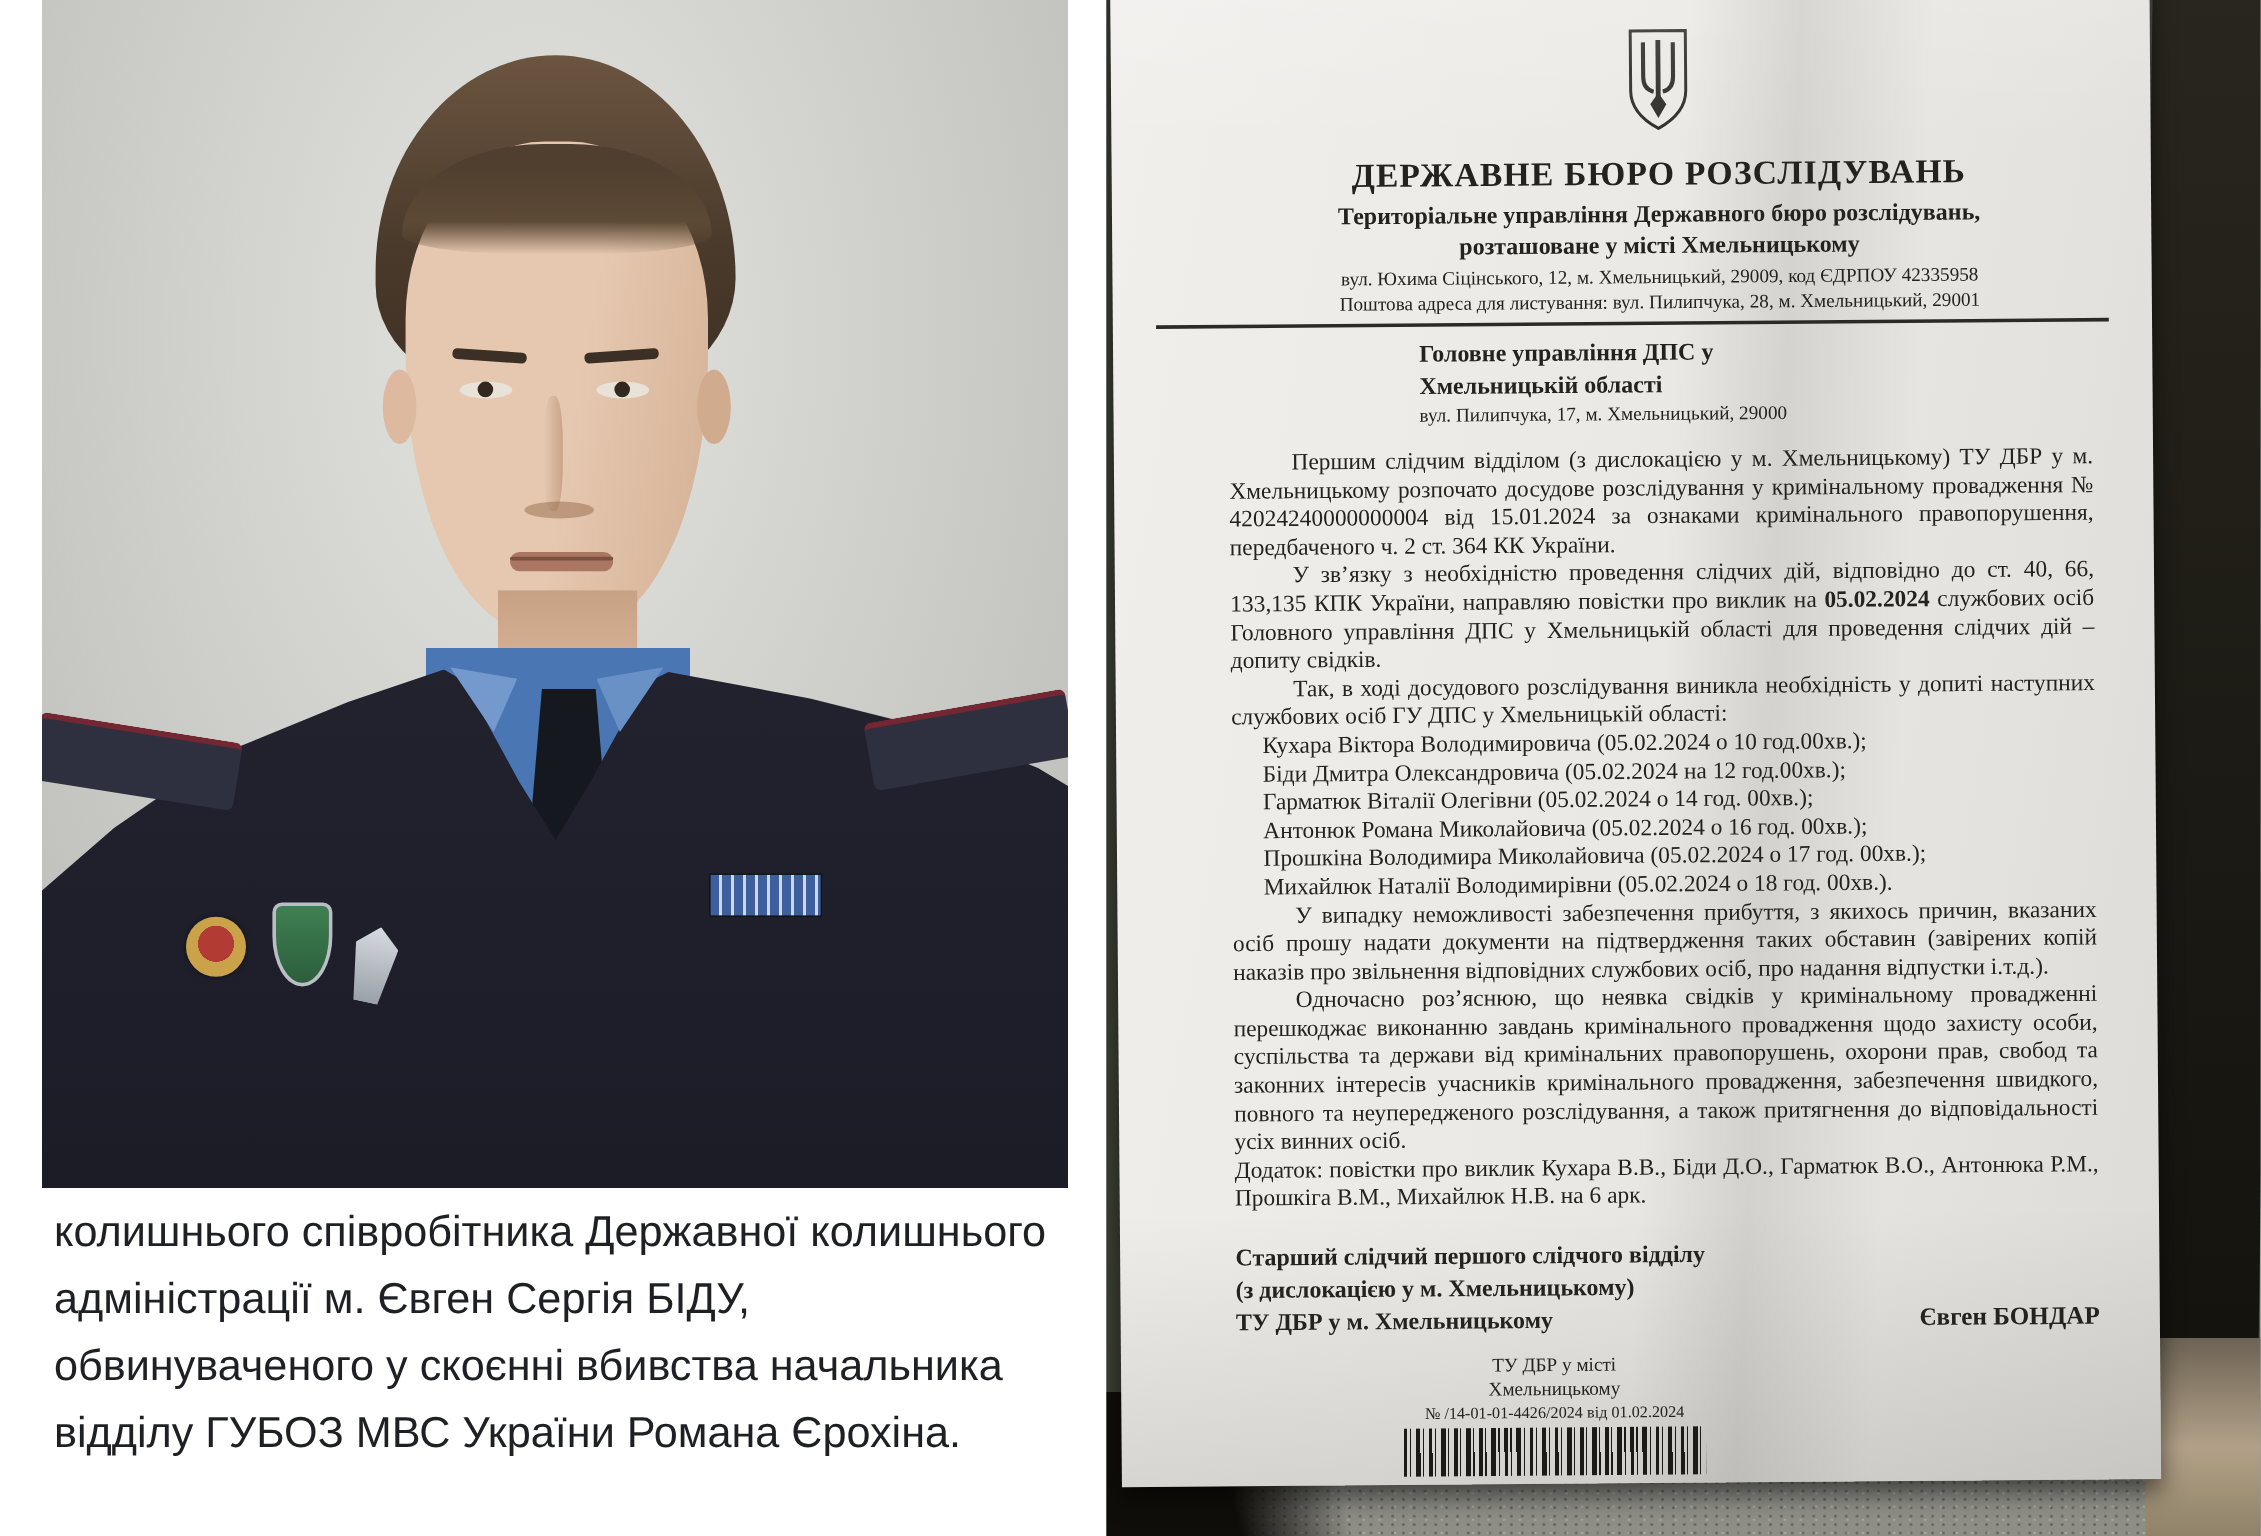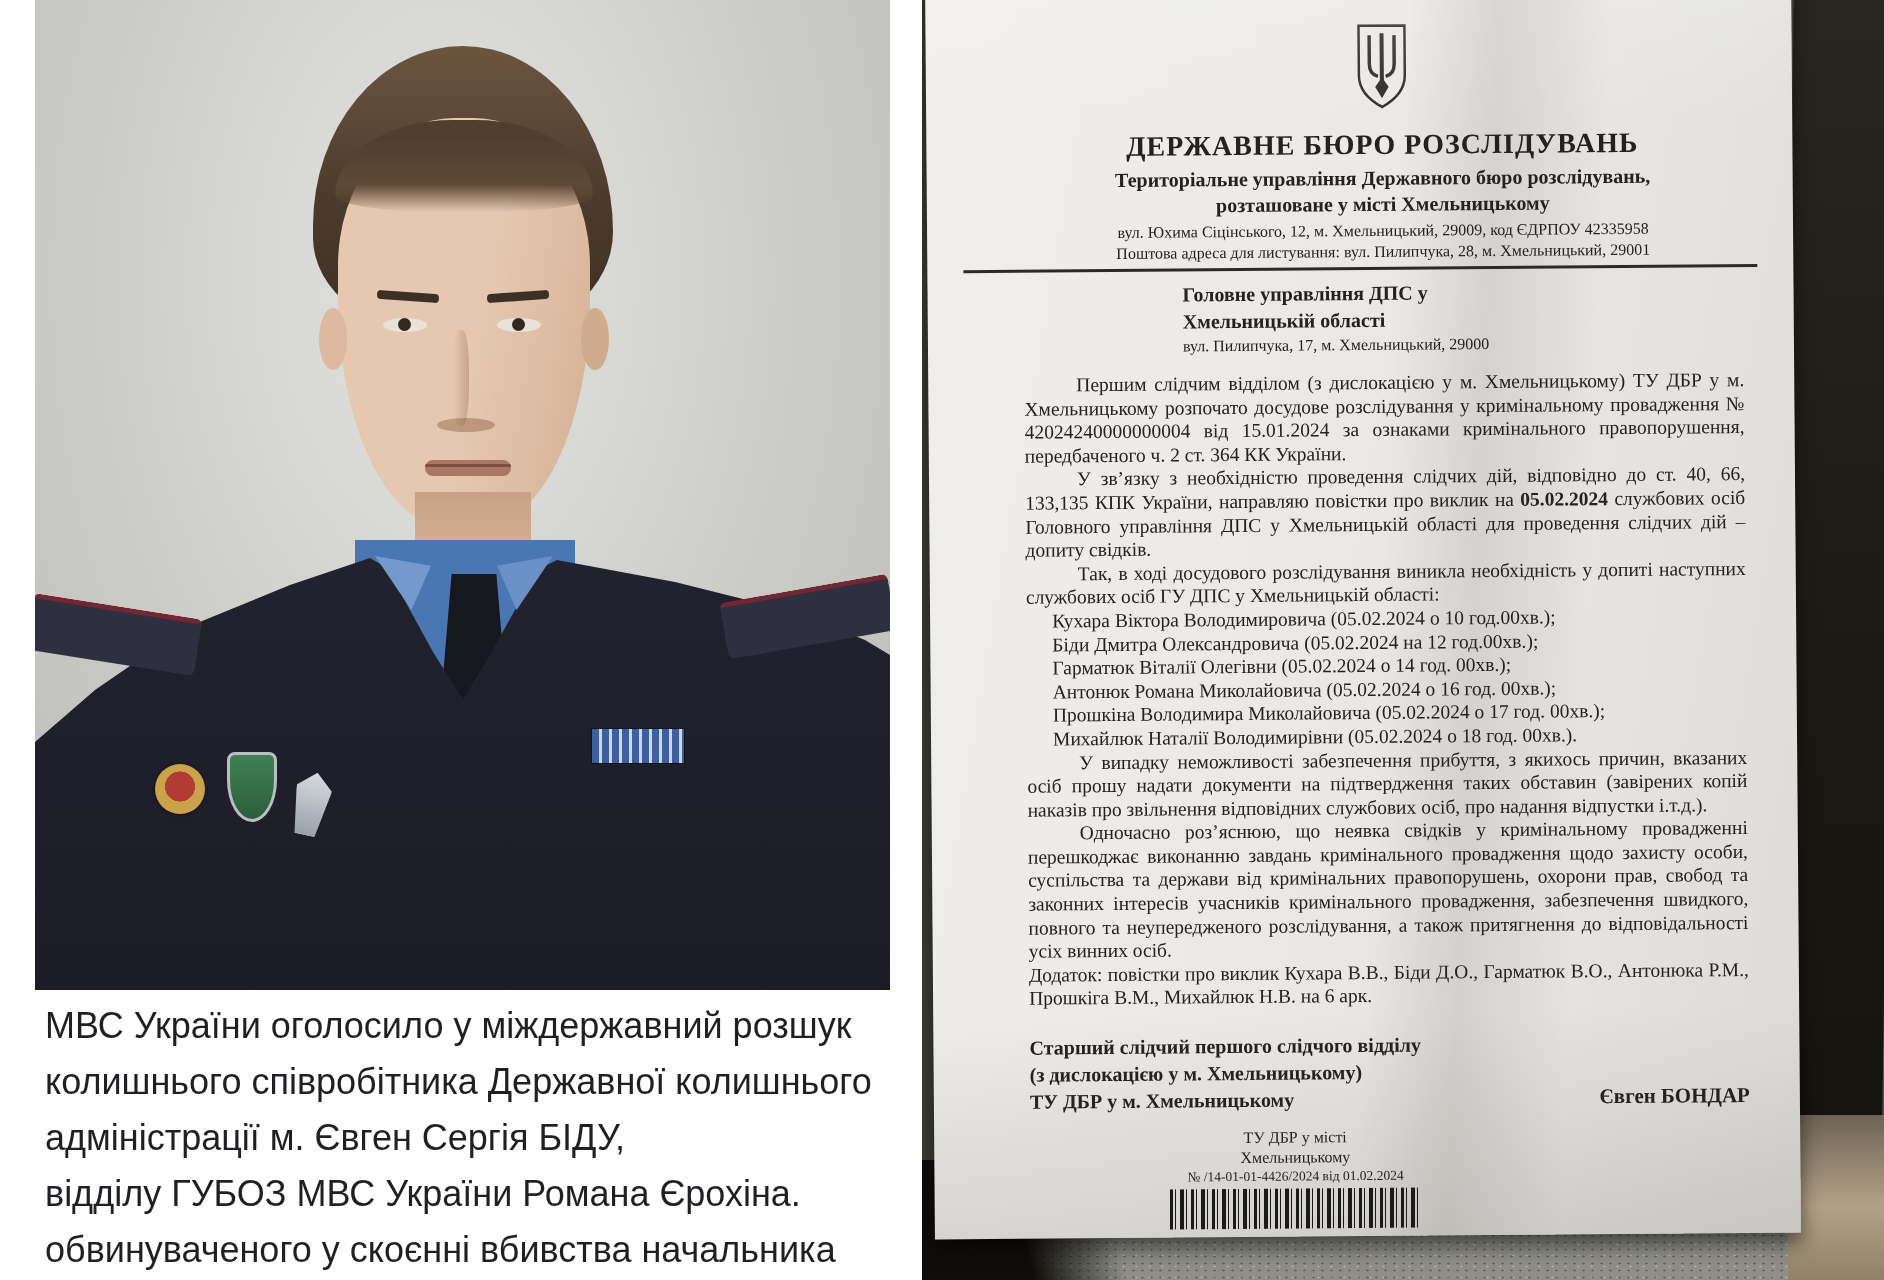--- a/index.html
+++ b/index.html
@@ -134,25 +134,24 @@
       <div class="collar-l"></div>
       <div class="collar-r"></div>
       <div class="epaulette-l"></div>
       <div class="epaulette-r"></div>
       <div class="badge-round"></div>
       <div class="badge-shield"></div>
       <div class="badge-silver"></div>
       <div class="ribbon-bar"></div>
     </div>
     <div class="caption">
-      <div>МВС України оголосило у міждержавний розшук</div>
       <div>колишнього співробітника Державної колишнього</div>
       <div>адміністрації м. Євген Сергія БІДУ,</div>
+      <div>обвинуваченого у скоєнні вбивства начальника</div>
       <div>відділу ГУБОЗ МВС України Романа Єрохіна.</div>
-      <div>обвинуваченого у скоєнні вбивства начальника</div>
     </div>
   </div>
 
   <div class="right-panel">
     <div class="bg-left-strip"></div>
     <div class="bg-top-right"></div>
     <div class="bg-bottom"></div>
     <div class="bg-bottom-darkcorner"></div>
     <div class="bg-bottom-right"></div>
 

